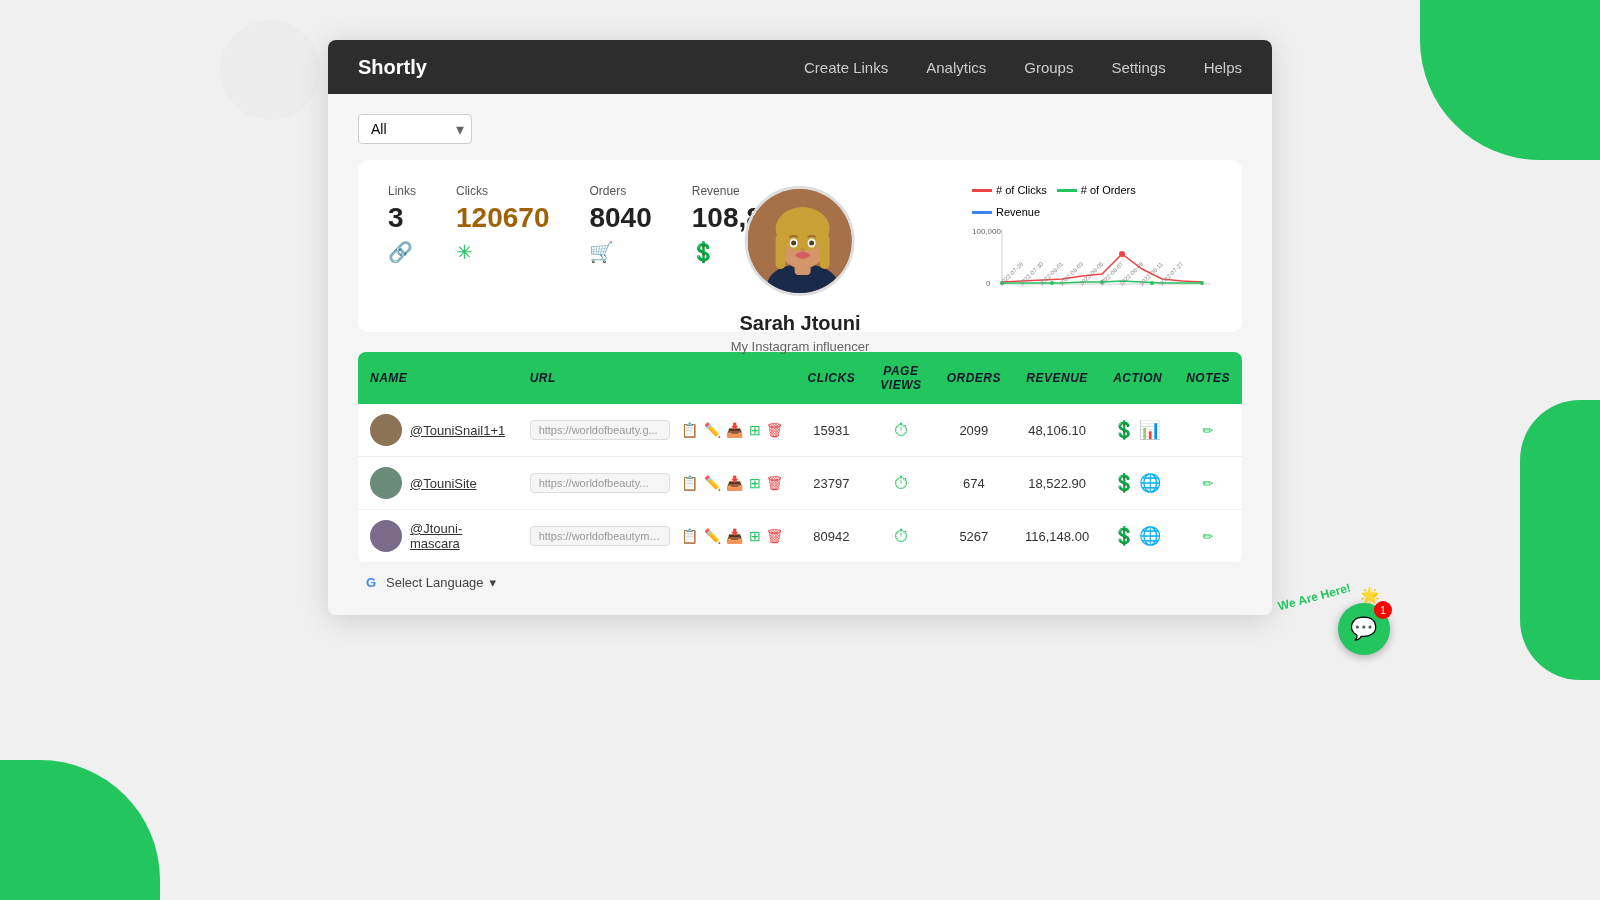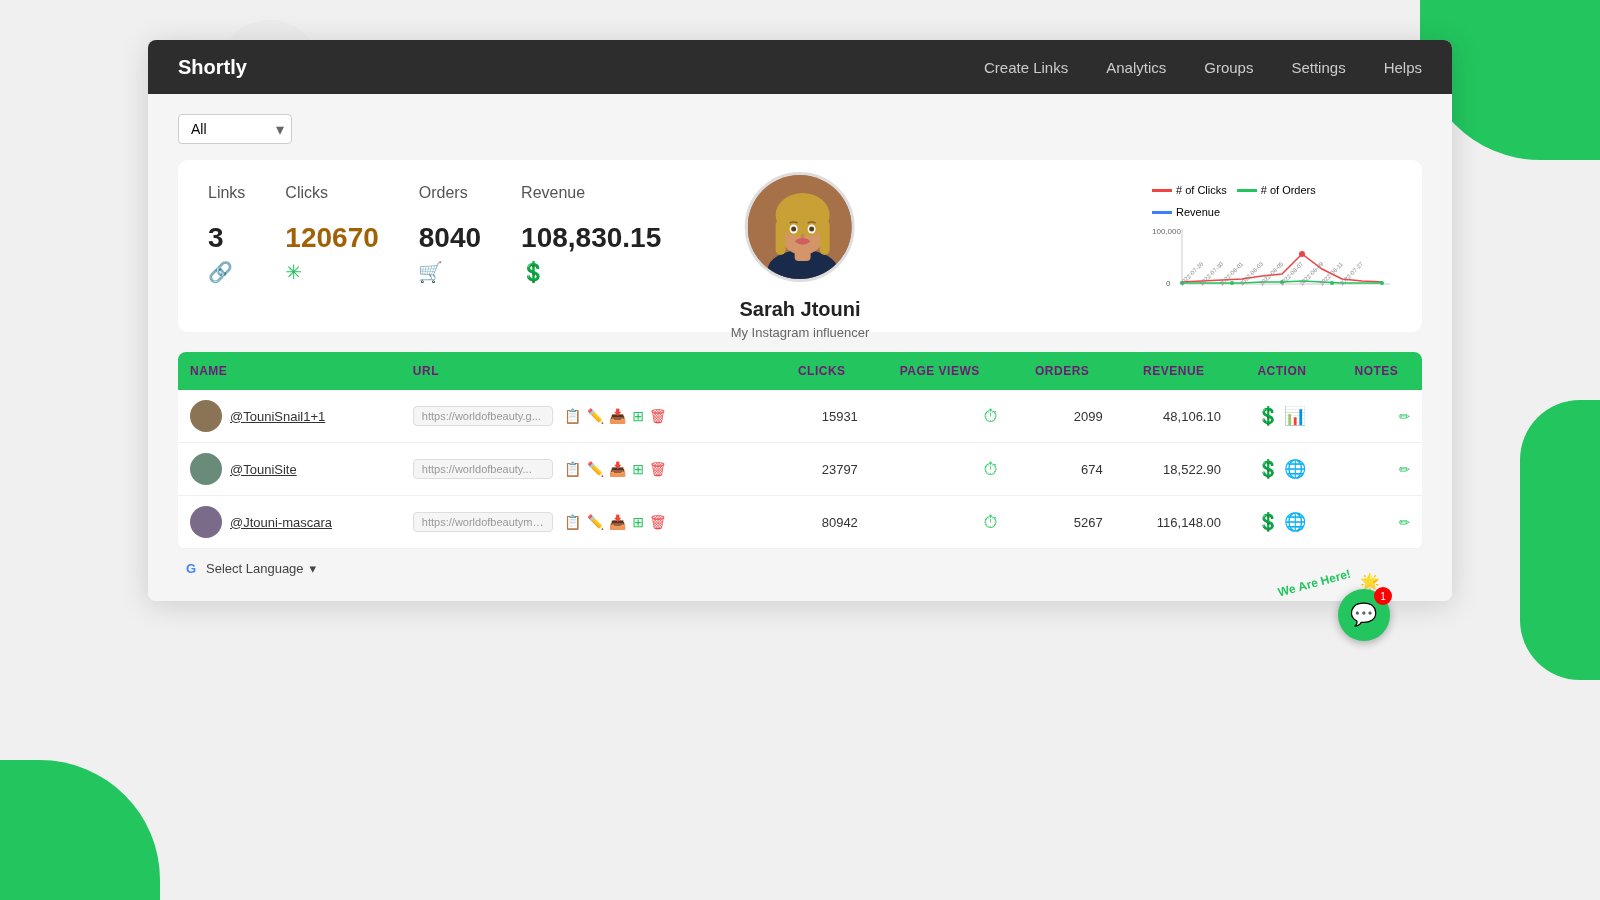--- a/index.html
+++ b/index.html
@@ -63,21 +63,21 @@
       text-align: center;
       margin-bottom: 30px;
     }
     .headline-accent {
       color: #22c55e;
       font-weight: 700;
     }
 
     
     .app-window {
-      width: 1304px;
+      width: 944px;
       background: #f5f5f5;
       border-radius: 8px;
       overflow: hidden;
       box-shadow: 0 4px 30px rgba(0,0,0,0.15);
     }
 
     
     .navbar {
       background: #2d2d2d;
       display: flex;
@@ -165,23 +165,23 @@
       align-items: flex-start;
       flex: 1;
     }
 
     .stat-item {
       display: flex;
       flex-direction: column;
       align-items: flex-start;
     }
     .stat-label {
-      font-size: 16px;
+      font-size: 12px;
       color: #555;
-      margin-bottom: 20px;
+      margin-bottom: 4px;
     }
     .stat-value {
       font-size: 28px;
       font-weight: 700;
       color: #222;
       margin-bottom: 6px;
     }
     .stat-value.clicks { color: #a16207; }
     .stat-icon {
       font-size: 20px;
@@ -192,21 +192,21 @@
     .icon-revenue { color: #22c55e; }
 
     
     .profile-center {
       position: absolute;
       left: 50%;
       transform: translateX(-50%);
       display: flex;
       flex-direction: column;
       align-items: center;
-      top: 12px;
+      top: 26px;
     }
     .avatar-ring {
       width: 110px;
       height: 110px;
       border-radius: 50%;
       overflow: hidden;
       border: 3px solid #ddd;
       background: #c4956a;
       display: flex;
       align-items: center;
@@ -256,38 +256,39 @@
     
     .data-table {
       width: 100%;
       border-collapse: collapse;
       background: white;
       border-radius: 8px;
       overflow: hidden;
     }
     .table-header {
       background: #22c55e;
-      color: #701a75;
+      color: #0f172a;
+      font-style: italic;
     }
     .table-header th {
       padding: 12px 12px;
       font-size: 12px;
       font-weight: 600;
       letter-spacing: 0.5px;
       text-align: left;
     }
     .table-header th.center { text-align: center; }
     .table-row td {
       padding: 10px 12px;
       font-size: 13px;
       color: #333;
       border-bottom: 1px solid #f0f0f0;
       vertical-align: middle;
     }
-    .table-row td.center { text-align: right; }
+    .table-row td.center { text-align: center; }
     .user-cell {
       display: flex;
       align-items: center;
       gap: 8px;
       text-decoration: underline;
     }
     .user-avatar {
       width: 32px;
       height: 32px;
       border-radius: 50%;

